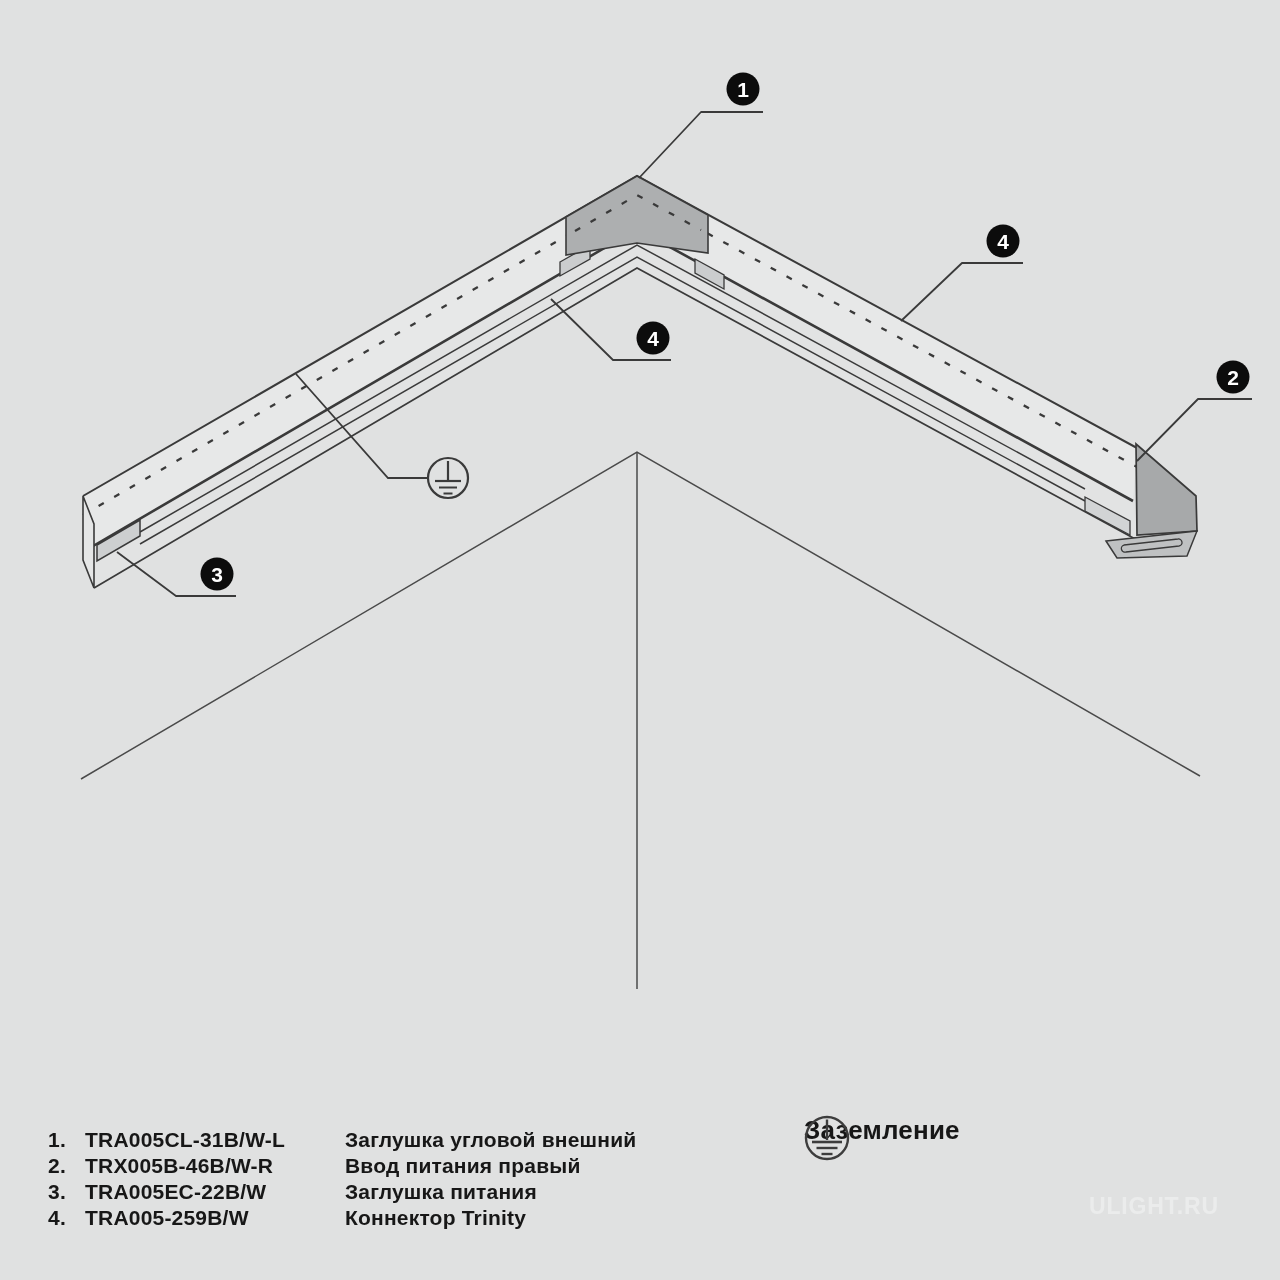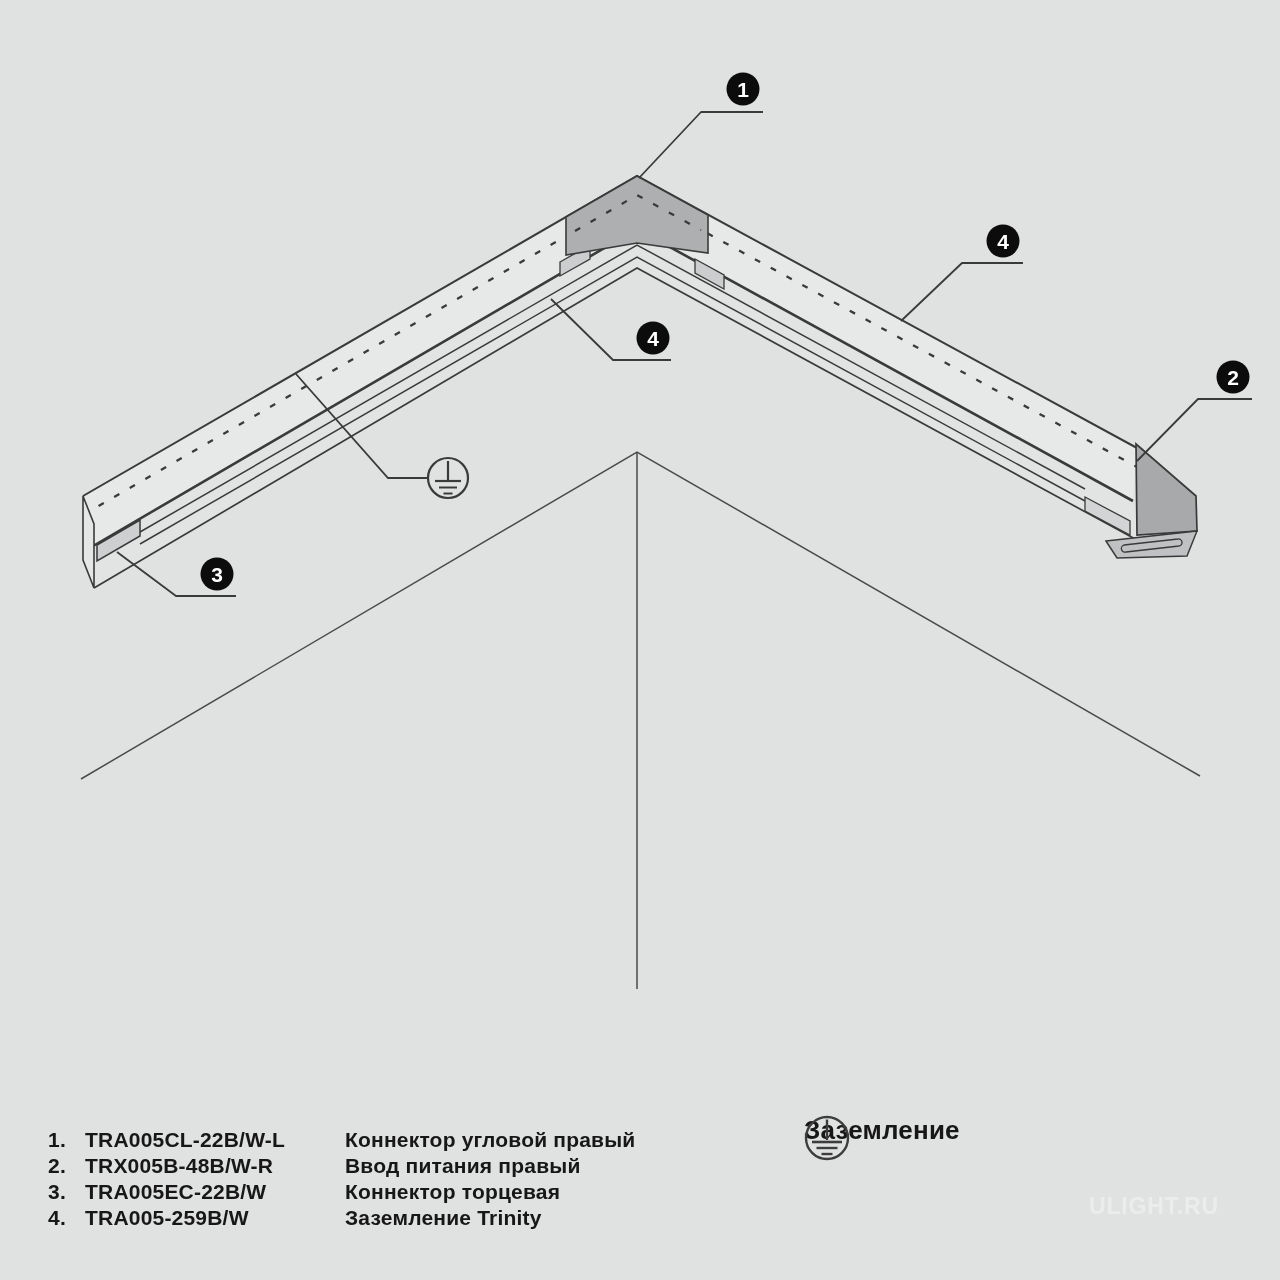--- a/index.html
+++ b/index.html
@@ -126,34 +126,34 @@
       <g>
         <polyline points="117,552 176,596 236,596" fill="none" stroke="#3a3a3a" stroke-width="1.8"></polyline>
         <circle cx="217" cy="574" r="16.5" fill="#0c0c0c" stroke="none"></circle>
         <text class="co" x="217" y="582">3</text>
       </g>
     </g>
   </svg>
 
   <div class="legend">
     <div>1.</div>
-    <div>TRA005CL-22B/W-L</div>
-    <div>Коннектор угловой правый</div>
+    <div>TRA005CL-31B/W-L</div>
+    <div>Заглушка угловой внешний</div>
 
     <div>2.</div>
-    <div>TRX005B-48B/W-R</div>
+    <div>TRX005B-46B/W-R</div>
     <div>Ввод питания правый</div>
 
     <div>3.</div>
     <div>TRA005EC-22B/W</div>
-    <div>Коннектор торцевая</div>
+    <div>Заглушка питания</div>
 
     <div>4.</div>
     <div>TRA005-259B/W</div>
-    <div>Заземление Trinity</div>
+    <div>Коннектор Trinity</div>
   </div>
 
   <div class="ground-legend">
     <svg width="46" height="46" viewBox="0 0 46 46">
       <g stroke="#3d3d3d" fill="none">
         <circle cx="23" cy="23" r="21" stroke-width="2.4"></circle>
         <line x1="23" y1="4.5" x2="23" y2="25" stroke-width="2.4"></line>
         <line x1="8" y1="27" x2="38" y2="27" stroke-width="2.6"></line>
         <line x1="12.5" y1="33" x2="33.5" y2="33" stroke-width="2.4"></line>
         <line x1="17.5" y1="39" x2="28.5" y2="39" stroke-width="2.4"></line>

